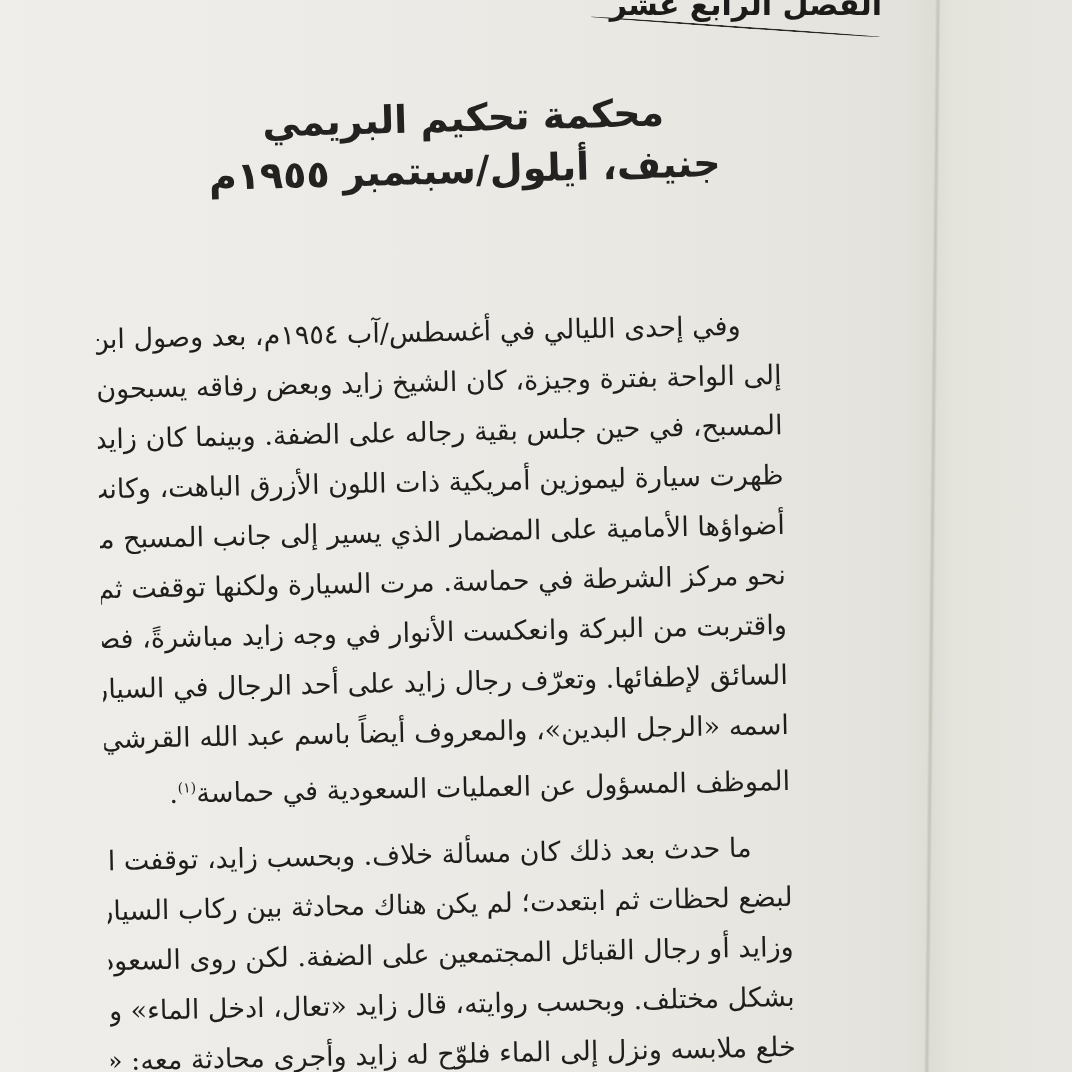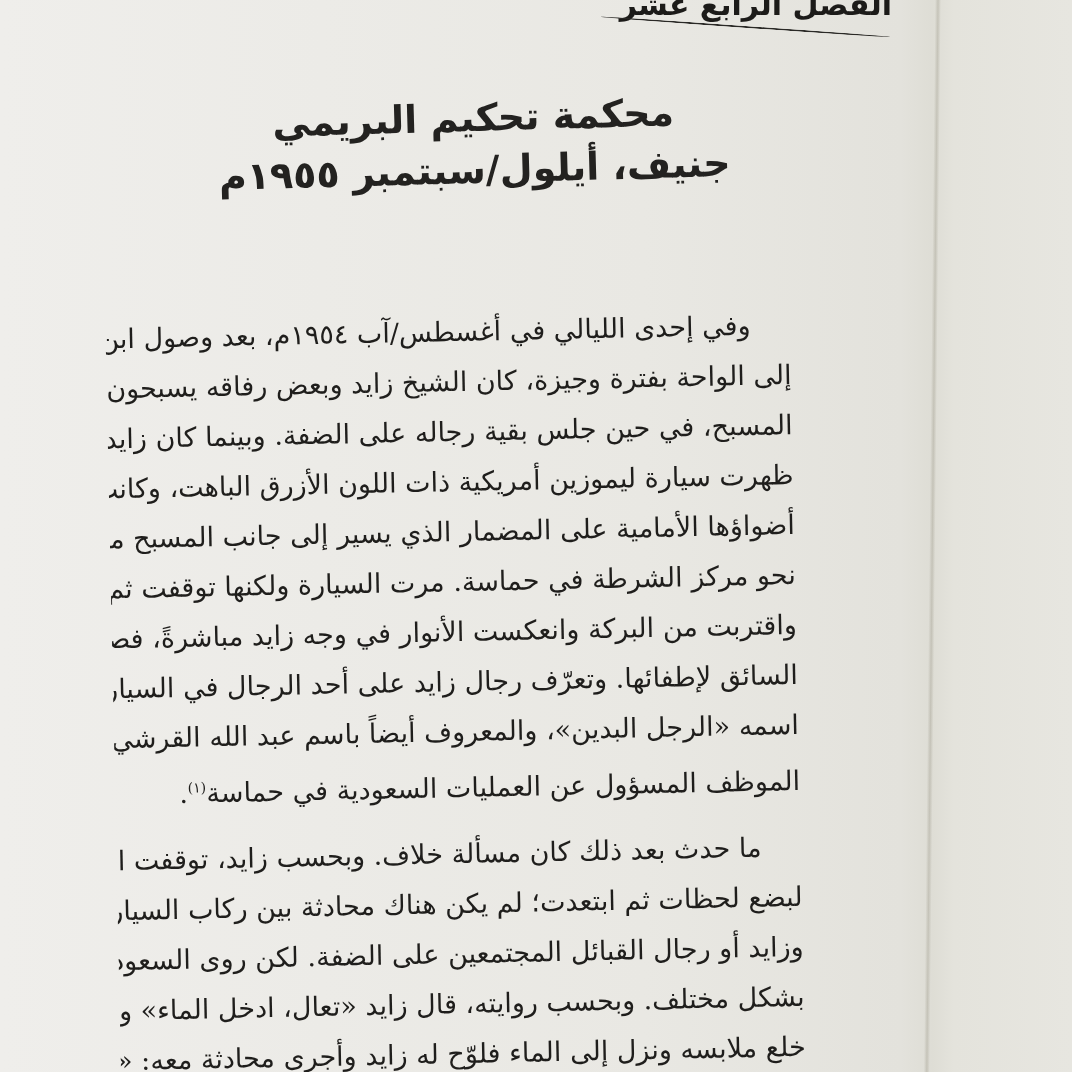--- a/index.html
+++ b/index.html
@@ -22,21 +22,21 @@
       left: 935px;
       top: 0;
       width: 6px;
       height: 1072px;
       background: linear-gradient(90deg, rgba(0,0,0,0) 0%, rgba(120,115,95,0.25) 50%, rgba(0,0,0,0) 100%);
       transform: rotate(0.6deg);
       transform-origin: top;
     }
     .page {
       position: absolute;
-      left: 10px;
+      left: 0;
       top: 0;
       width: 940px;
       height: 1024px;
       direction: rtl;
       color: #1e1d1b;
     }
     .chapter-header {
       position: absolute;
       right: 58px;
       top: -18px;

